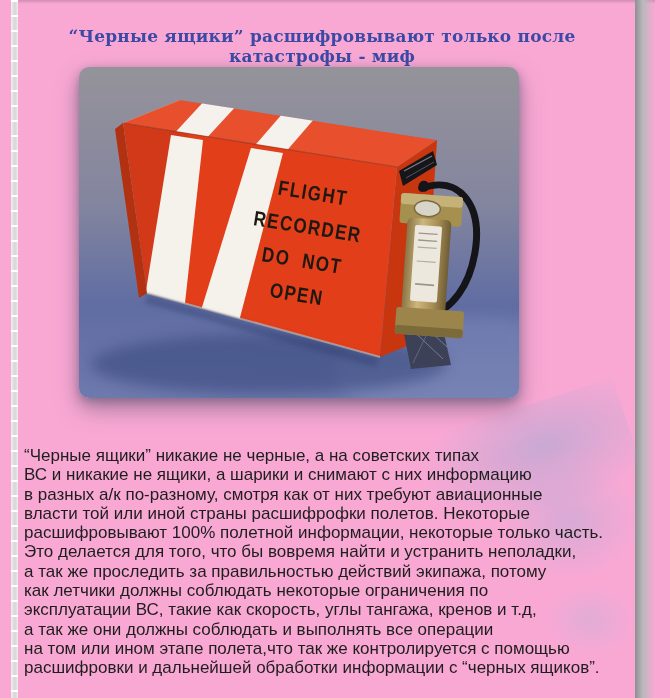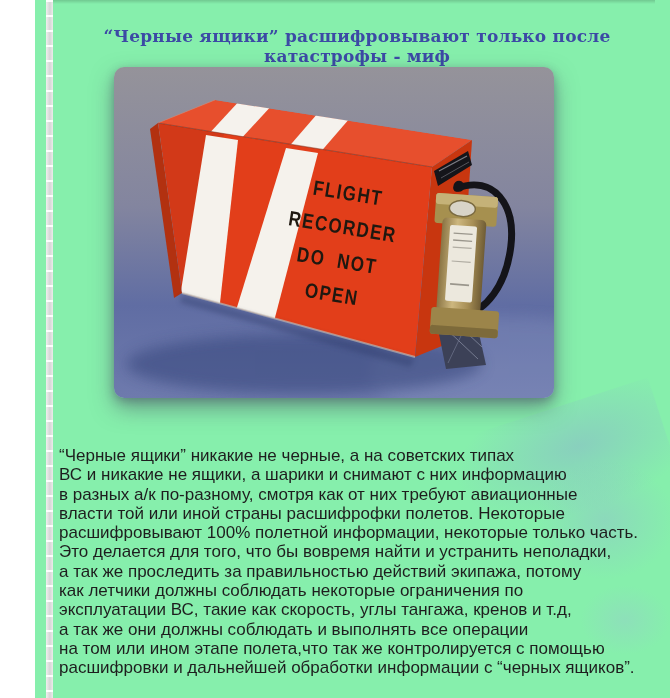--- a/index.html
+++ b/index.html
@@ -3,21 +3,21 @@
 <meta charset="utf-8">
 <style>
   html, body { margin: 0; padding: 0; }
   body {
     width: 670px; height: 698px;
     background: #ffffff;
     font-family: "Liberation Sans", sans-serif;
     position: relative;
     overflow: hidden;
   }
-  .page { position: absolute; inset: 0; background: #86efac; margin-left: 35px; }
+  .page { position: absolute; inset: 0; background: #f9a8d4; }
 
   
   .edge-top {
     position: absolute; top: 0; left: 12px; right: 15px; height: 4px;
     background: linear-gradient(to bottom, rgba(0,0,0,0.16), rgba(0,0,0,0));
   }
   .edge-left {
     position: absolute; left: 11px; top: 0; height: 100%; width: 7px;
     background:
       repeating-linear-gradient(to bottom,

